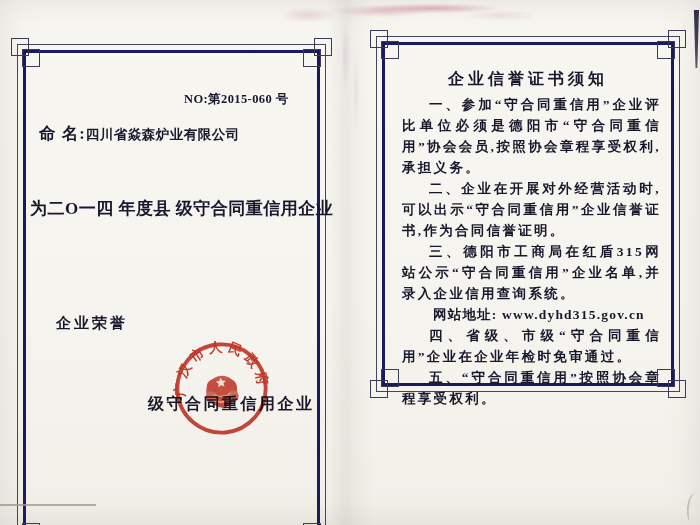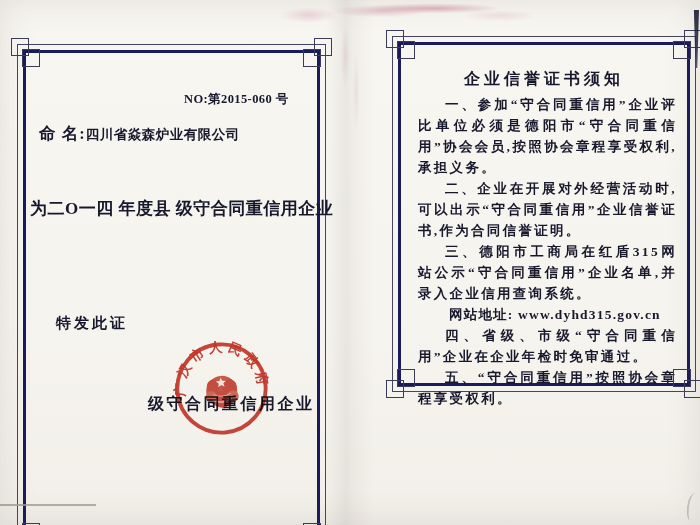--- a/index.html
+++ b/index.html
@@ -14,21 +14,21 @@
   }
   .scan-vignette {
     position: absolute; inset: 0; pointer-events: none;
     box-shadow: inset 0 0 34px rgba(90,85,75,.14);
     z-index: 40;
   }
 
   
   .page { position: absolute; }
   .page-left  { left: 17px; top: 44px; width: 309px; height: 502px; }
-  .page-right { left: 392px; top: 36px; width: 304px; height: 356px; }
+  .page-right { left: 376px; top: 36px; width: 304px; height: 356px; }
   .frame-thin  { position: absolute; inset: 0; border: 1.5px solid #45455f; }
   .frame-thick { position: absolute; inset: 6px; border: 3.5px solid #1a1a5e; }
   .csq { position: absolute; width: 18px; height: 18px; border: 1.6px solid #3b3b58; z-index: 3; }
   .tl1 { left: -6px;  top: -6px; }   .tl2 { left: 5px;  top: 5px; }
   .tr1 { right: -6px; top: -6px; }   .tr2 { right: 5px; top: 5px; }
   .bl1 { left: -6px;  bottom: -6px; }.bl2 { left: 5px;  bottom: 5px; }
   .br1 { right: -6px; bottom: -6px; }.br2 { right: 5px; bottom: 5px; }
 
   
   .serial   { position: absolute; left: 167px; top: 47px; font-size: 12.5px; font-weight: 700; letter-spacing: .4px; }
@@ -96,21 +96,21 @@
   <div class="csq br2"></div>
 
   <div class="serial">NO:第2015-060 号</div>
 
   <div class="name-line">
     <span class="name-label">命 名:</span><span class="company">四川省焱森炉业有限公司</span>
   </div>
 
   <div class="award">为二O一四 年度县 级守合同重信用企业</div>
 
-  <div class="issue">特发此证</div>
+  <div class="issue">企业荣誉</div>
 
   <div class="date">级守合同重信用企业</div>
 
   <svg class="seal-svg" viewBox="0 0 100 100" xmlns="http://www.w3.org/2000/svg">
     <circle cx="50" cy="50" r="45.5" fill="none" stroke="#c7392c" stroke-width="4" opacity="0.92"></circle>
     <path id="sealArc" d="M 14.3 63 A 38 38 0 1 1 85.7 63" fill="none"></path>
     <text font-size="14" font-weight="bold" fill="#c7392c" letter-spacing="4.5" opacity="0.95">
       <textPath href="#sealArc" startOffset="50%" text-anchor="middle">广汉市人民政府</textPath>
     </text>
     <g opacity="0.88">

